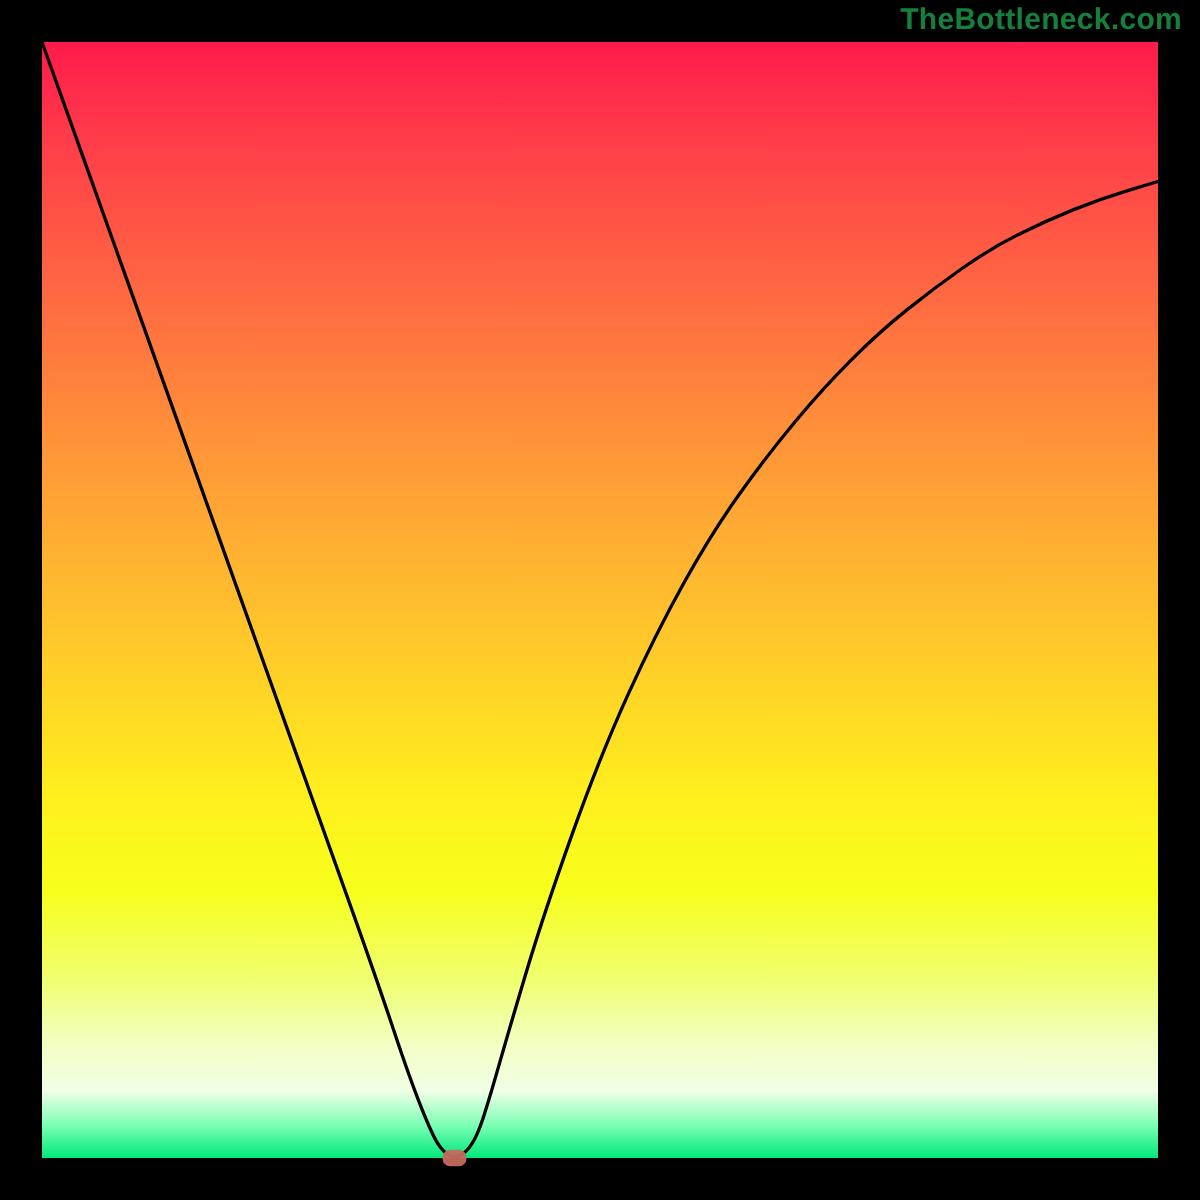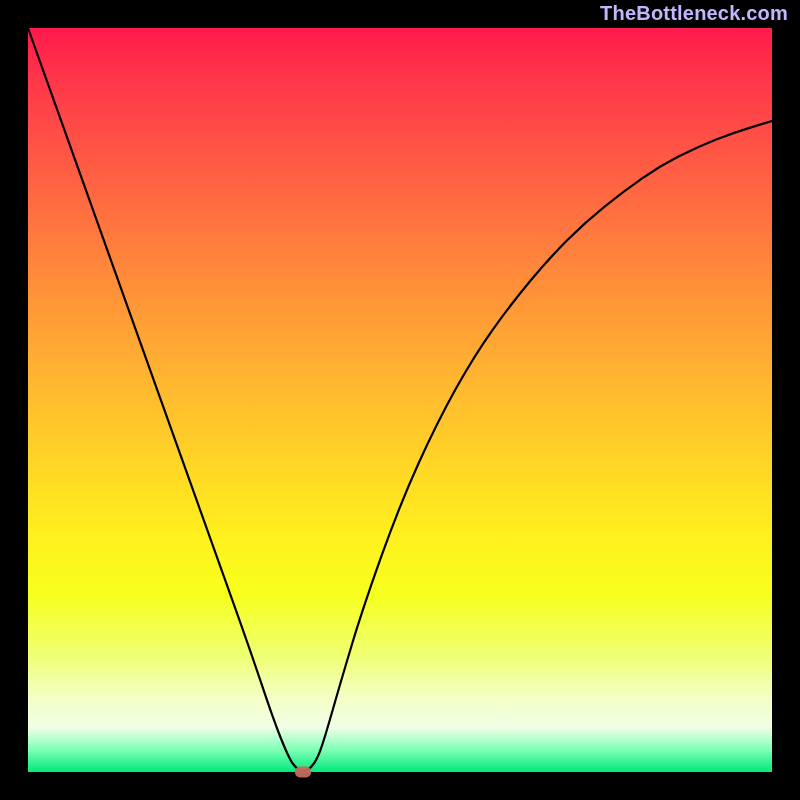--- a/index.html
+++ b/index.html
@@ -14,21 +14,21 @@
   .frame {
     position: relative;
     width: 800px;
     height: 800px;
     background: #000;
   }
   .watermark {
     position: absolute;
     top: 2px;
     right: 12px;
-    color: #c4b5fd;
+    color: #15803d;
     font-size: 20px;
     font-weight: 600;
     letter-spacing: 0.2px;
     z-index: 10;
   }
   .plot-area {
     position: absolute;
     left: 28px;
     top: 28px;
     width: 744px;

